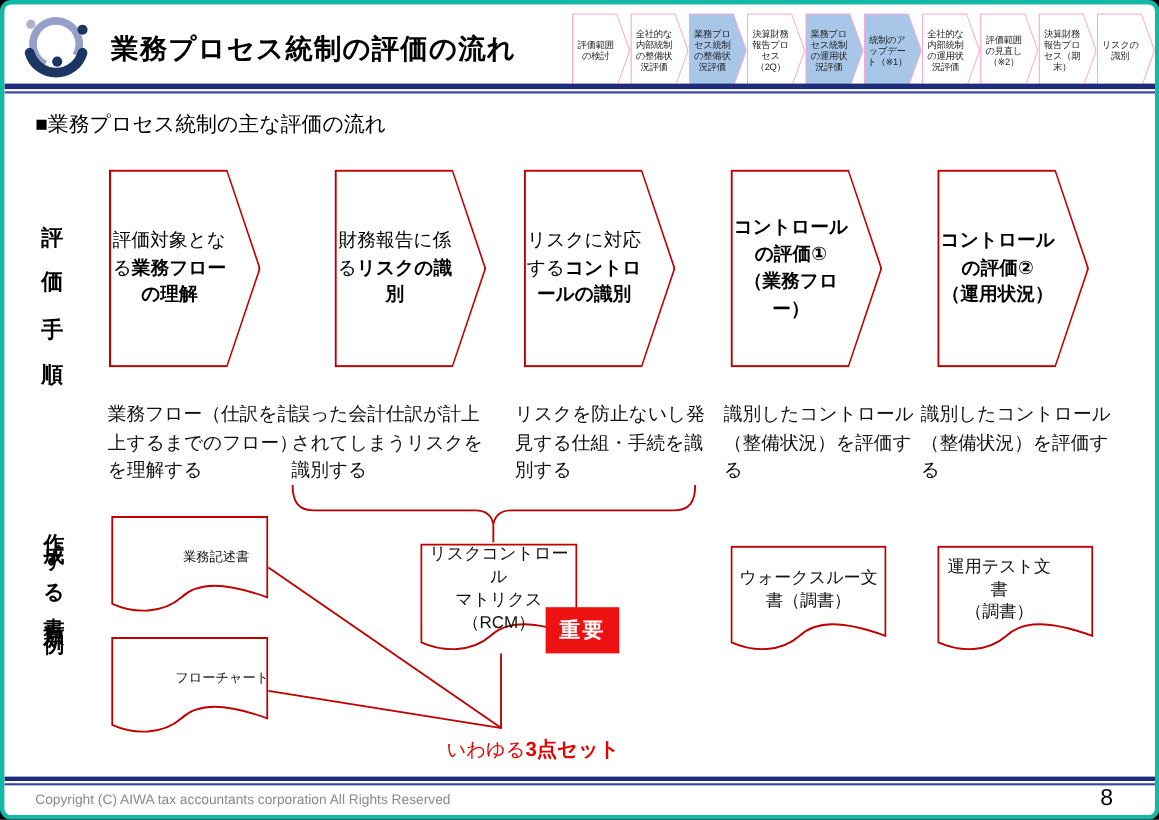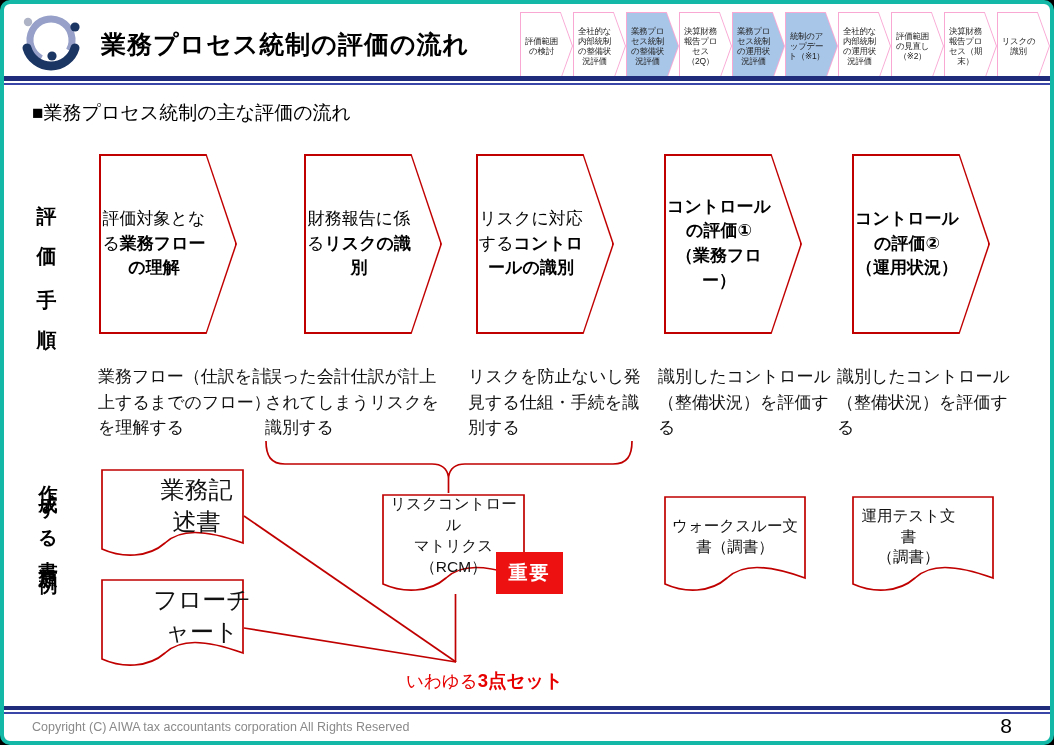--- a/index.html
+++ b/index.html
@@ -38,21 +38,21 @@
   .blk{display:block;}
   
   .desc{position:absolute;top:360px;width:185px;font-size:17px;line-height:1.5;color:#111;}
   
   #overlay{position:absolute;left:0;top:0;width:1054px;height:745px;pointer-events:none;}
   
   .doc{position:absolute;}
   .doc svg{position:absolute;left:0;top:0;}
   .doc-text{position:absolute;left:3px;right:3px;top:0;bottom:18px;display:flex;flex-direction:column;
     align-items:center;justify-content:center;text-align:center;color:#111;line-height:1.35;}
-  .doc-lg{font-size:24px;padding-left:48px;}
+  .doc-lg{font-size:12px;padding-left:48px;}
   .doc-sm{font-size:15.5px;}
   
   #badge{position:absolute;left:492px;top:548px;width:67px;height:42px;background:#EE1111;
     display:flex;align-items:center;justify-content:center;color:#fff;font-size:19px;font-weight:700;letter-spacing:2px;}
   #note{position:absolute;left:386px;top:664px;font-size:17.5px;color:#E60000;margin-left:16px;}
   #note .b{font-size:18.5px;}
   
   #copyright{position:absolute;left:28px;top:716px;font-size:12.5px;color:#8a8a8a;}
   #page-number{position:absolute;right:38px;top:710px;font-size:21px;color:#000;}
 </style>

